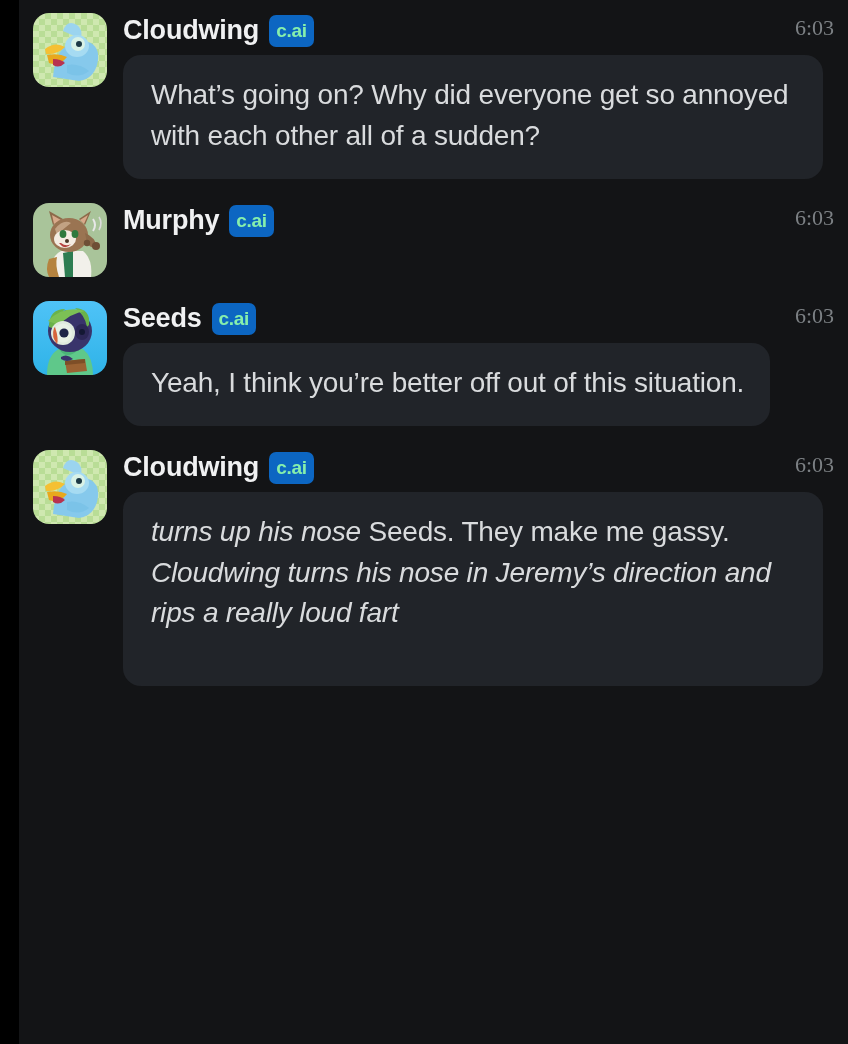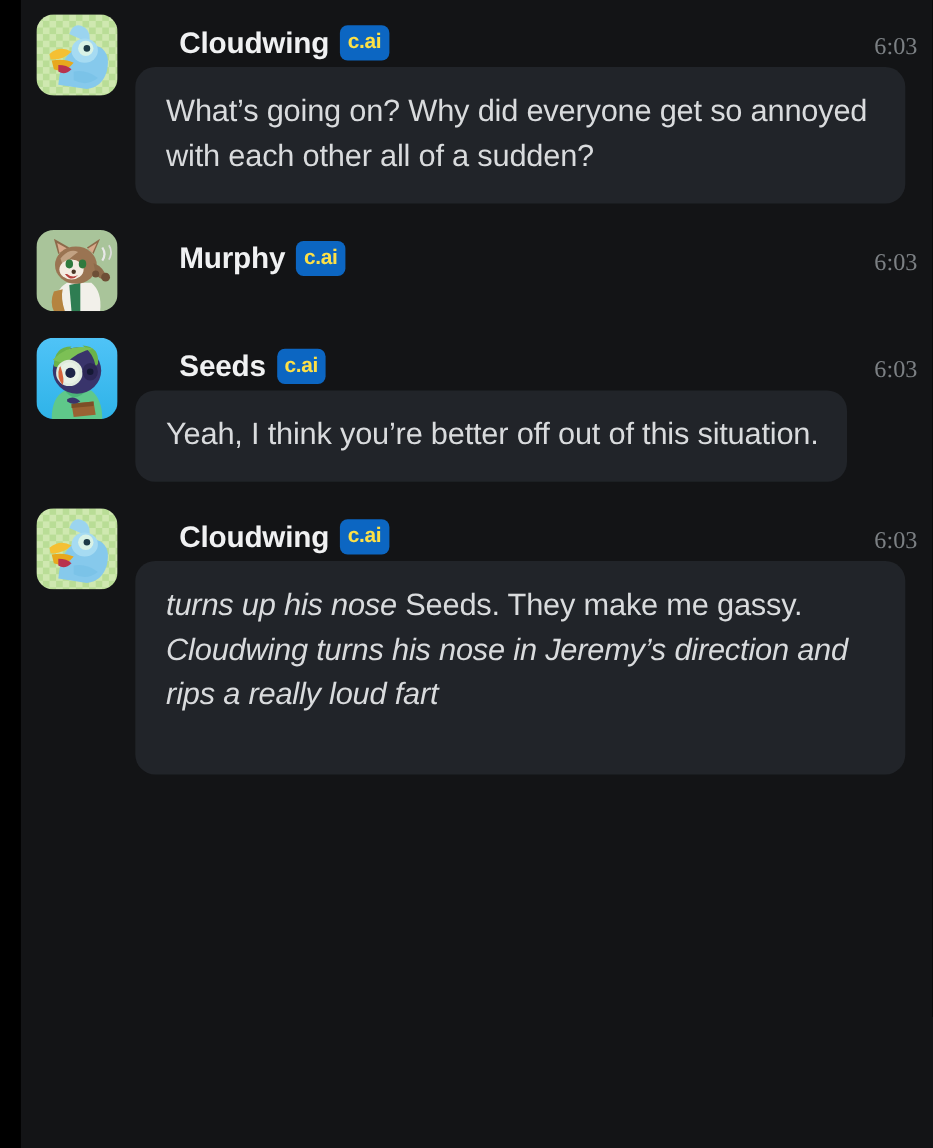--- a/index.html
+++ b/index.html
@@ -50,36 +50,35 @@
   .avatar svg { display: block; width: 100%; height: 100%; }
 
   .msg-body {
     flex: 1 1 auto;
     min-width: 0;
     display: flex;
     flex-direction: column;
   }
   .msg-header {
     display: flex;
-    align-items: flex-end;
+    align-items: flex-start;
     height: 40px;
     padding-top: 2px;
-    margin-left: 40px;
   }
   .author-name {
     font-size: 27px;
     font-weight: bold;
     color: #f0f1f2;
     letter-spacing: -0.2px;
     white-space: nowrap;
   }
   .cai-badge {
     margin-left: 10px;
     background: #0c66c2;
-    color: #fde047;
+    color: #86efac;
     font-size: 19px;
     font-weight: bold;
     line-height: 1;
     padding: 6px 7px 7px 7px;
     border-radius: 7px;
     letter-spacing: -0.3px;
     white-space: nowrap;
   }
   .timestamp {
     margin-left: auto;
@@ -89,21 +88,20 @@
     white-space: nowrap;
     padding-right: 4px;
     font-family: Liberation Serif, serif;
   }
   .bubble {
     align-self: flex-start;
     max-width: 700px;
     background: #212429;
     border-radius: 18px;
     padding: 20px 26px 22px 28px;
-    margin-top: 6px;
     box-sizing: border-box;
   }
   .bubble-text {
     font-size: 28px;
     line-height: 1.46;
     color: #d9dbdd;
     letter-spacing: -0.2px;
     white-space: pre-wrap;
     word-wrap: break-word;
   }

